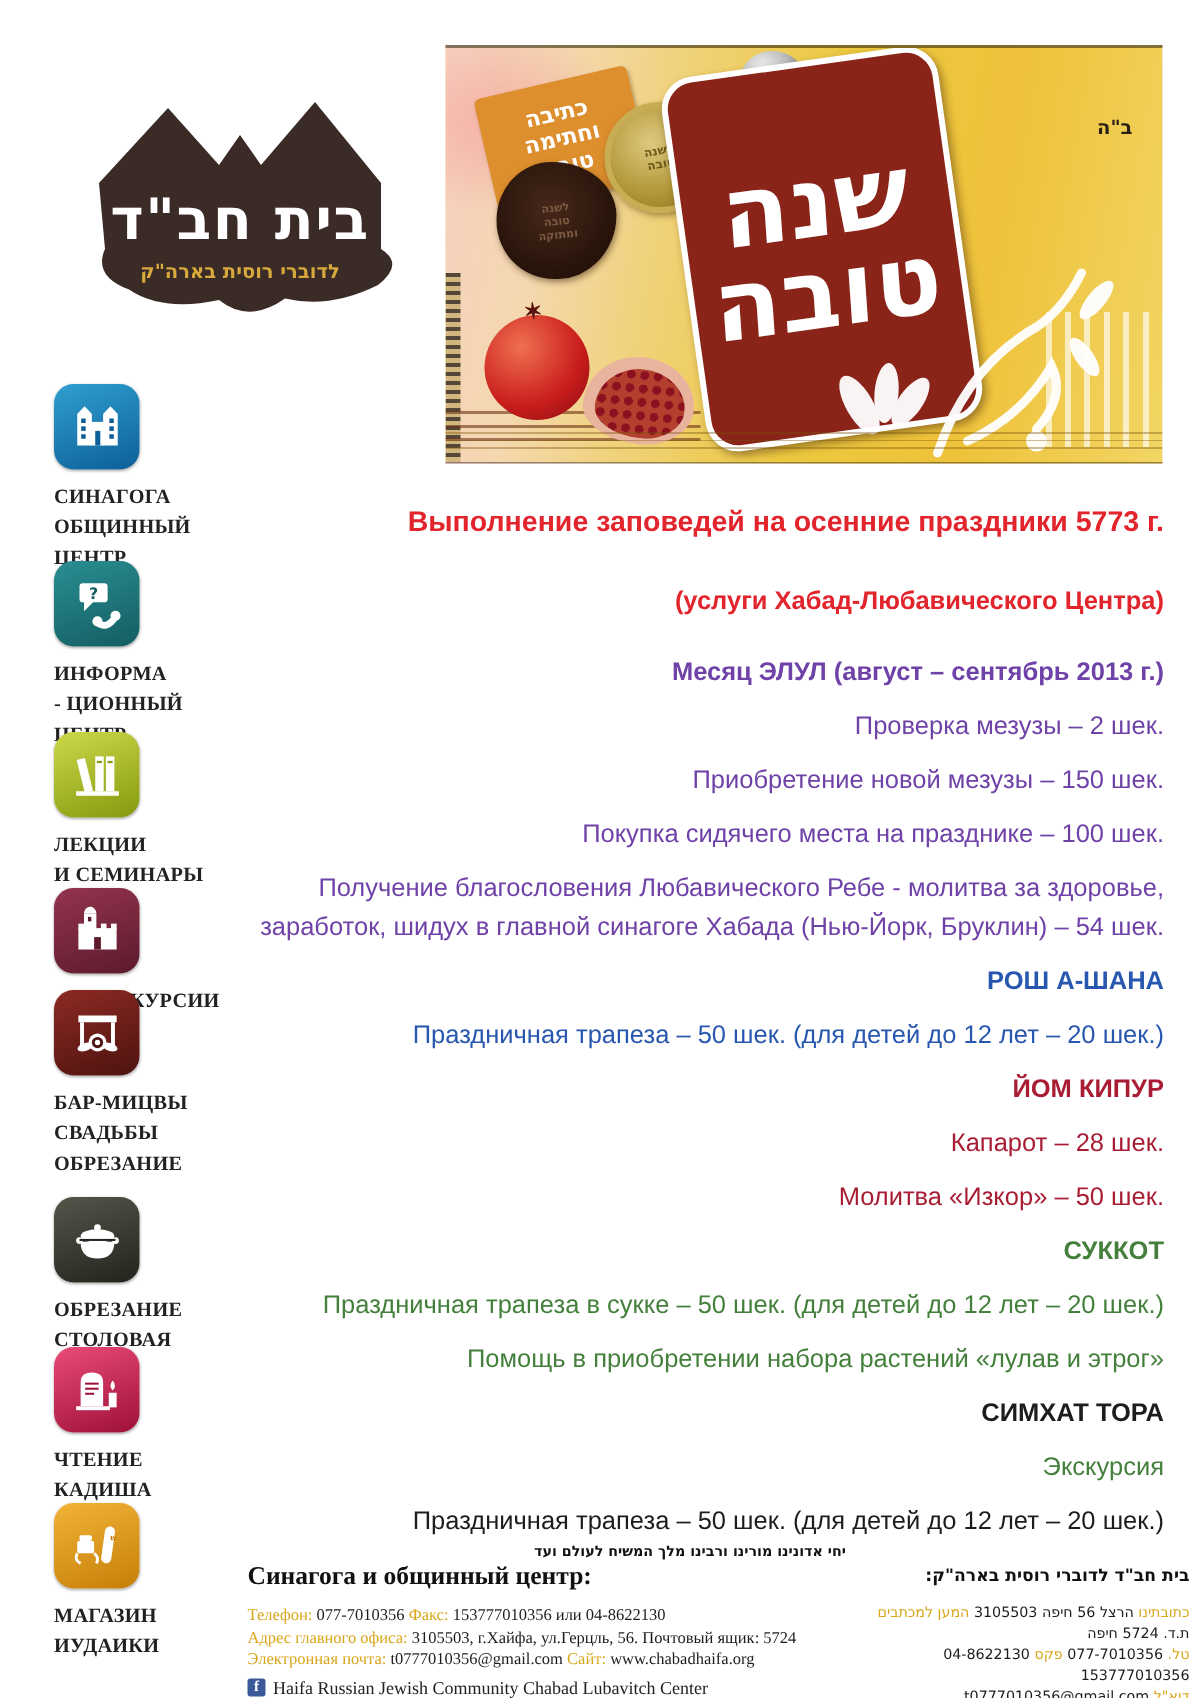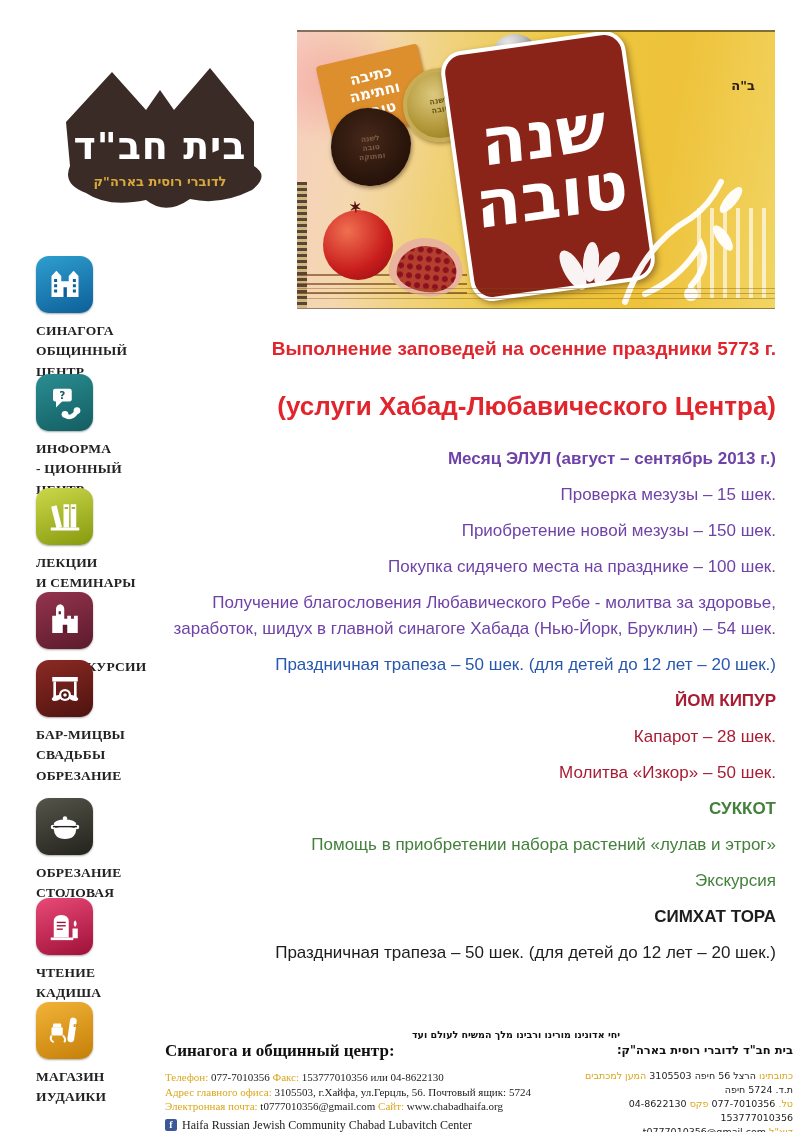--- a/index.html
+++ b/index.html
@@ -69,31 +69,31 @@
   
   .side-item{position:absolute;left:36px;width:132px;}
   .side-icon{width:57px;height:57px;border-radius:13px;box-shadow:0 1px 2px rgba(0,0,0,.35);
       display:flex;align-items:center;justify-content:center;}
   .side-label{margin-top:8px;font-family:"Liberation Serif", serif;font-weight:bold;font-size:13.5px;
       line-height:1.5;color:#222;white-space:pre-line;letter-spacing:.2px;}
 
   
   .content{position:absolute;left:162px;top:338px;width:614px;text-align:right;}
   .content .title{font-size:19px;font-weight:bold;color:var(--c-red);margin:0 0 31px;}
-  .content .subtitle{font-size:26px;font-weight:bold;color:var(--c-red);margin:0 0 24px;}
+  .content .subtitle{font-size:17px;font-weight:bold;color:var(--c-red);margin:0 0 24px;}
   .cl{font-size:17px;line-height:26px;margin:0 0 10px;}
   .cl.b{font-weight:bold;}
   .cl.purple{color:var(--c-purple);}
   .cl.blue{color:var(--c-blue);}
   .cl.darkred{color:var(--c-darkred);}
   .cl.green{color:var(--c-green);}
   .cl.black{color:var(--c-black);}
 
   
-  .moshiach{position:absolute;left:300px;top:1029px;width:320px;text-align:right;
+  .moshiach{position:absolute;left:300px;top:1029px;width:320px;text-align:center;
       font-family:"DejaVu Sans",sans-serif;font-weight:bold;font-size:9.5px;color:#111;direction:rtl;}
   .footer-left{position:absolute;left:165px;top:1041px;width:405px;font-family:"Liberation Serif", serif;}
   .footer-left .fl-head{font-size:17px;font-weight:bold;color:#111;margin:0 0 9px;}
   .f-line{font-size:11px;color:#1c1c1c;line-height:14.5px;}
   .f-line .lab{color:var(--c-labelyellow);}
   .fb-row{display:flex;align-items:center;gap:5px;margin-top:4px;font-size:12px;color:#222;}
   .fb-badge{width:12px;height:12px;background:#3b5998;color:#fff;border-radius:2px;
       font-family:"Liberation Serif",serif;font-weight:bold;font-size:10px;line-height:12px;text-align:center;}
   .footer-right{position:absolute;left:575px;top:1043px;width:218px;direction:rtl;text-align:right;
       font-family:"DejaVu Sans",sans-serif;}
@@ -309,32 +309,34 @@
      <div class="side-label">МАГАЗИН
 ИУДАИКИ</div>
       </div>
     </div>
 
   <div class="content">
     <p class="title">Выполнение заповедей на осенние праздники 5773 г.</p>
     <p class="subtitle">(услуги Хабад-Любавического Центра)</p>
     <div id="content-lines">
         <p class="cl purple b">Месяц ЭЛУЛ (август – сентябрь 2013 г.)</p>
-        <p class="cl purple">Проверка мезузы – 15 шек.</p>
+        <p class="cl purple">Проверка мезузы – 2 шек.</p>
         <p class="cl purple">Приобретение новой мезузы – 150 шек.</p>
         <p class="cl purple">Покупка сидячего места на празднике – 100 шек.</p>
         <p class="cl purple">Получение благословения Любавического Ребе - молитва за здоровье, заработок, шидух в главной синагоге Хабада (Нью-Йорк, Бруклин) – 54 шек.</p>
+        <p class="cl blue b">РОШ А-ШАНА</p>
         <p class="cl blue">Праздничная трапеза – 50 шек. (для детей до 12 лет – 20 шек.)</p>
         <p class="cl darkred b">ЙОМ КИПУР</p>
         <p class="cl darkred">Капарот – 28 шек.</p>
         <p class="cl darkred">Молитва «Изкор» – 50 шек.</p>
         <p class="cl green b">СУККОТ</p>
+        <p class="cl green">Праздничная трапеза в сукке – 50 шек. (для детей до 12 лет – 20 шек.)</p>
         <p class="cl green">Помощь в приобретении набора растений «лулав и этрог»</p>
+        <p class="cl black b">СИМХАТ ТОРА</p>
         <p class="cl green">Экскурсия</p>
-        <p class="cl black b">СИМХАТ ТОРА</p>
         <p class="cl black">Праздничная трапеза – 50 шек. (для детей до 12 лет – 20 шек.)</p>
       </div>
   </div>
 
   <div class="moshiach">יחי אדונינו מורינו ורבינו מלך המשיח לעולם ועד</div>
 
   <div class="footer-left">
     <p class="fl-head">Синагога и общинный центр:</p>
     <div id="footer-left-lines">
         <div class="f-line"><span class="lab">Телефон:</span><span class="val"> 077-7010356    </span><span class="lab">Факс:</span><span class="val"> 153777010356 или 04-8622130</span></div>

